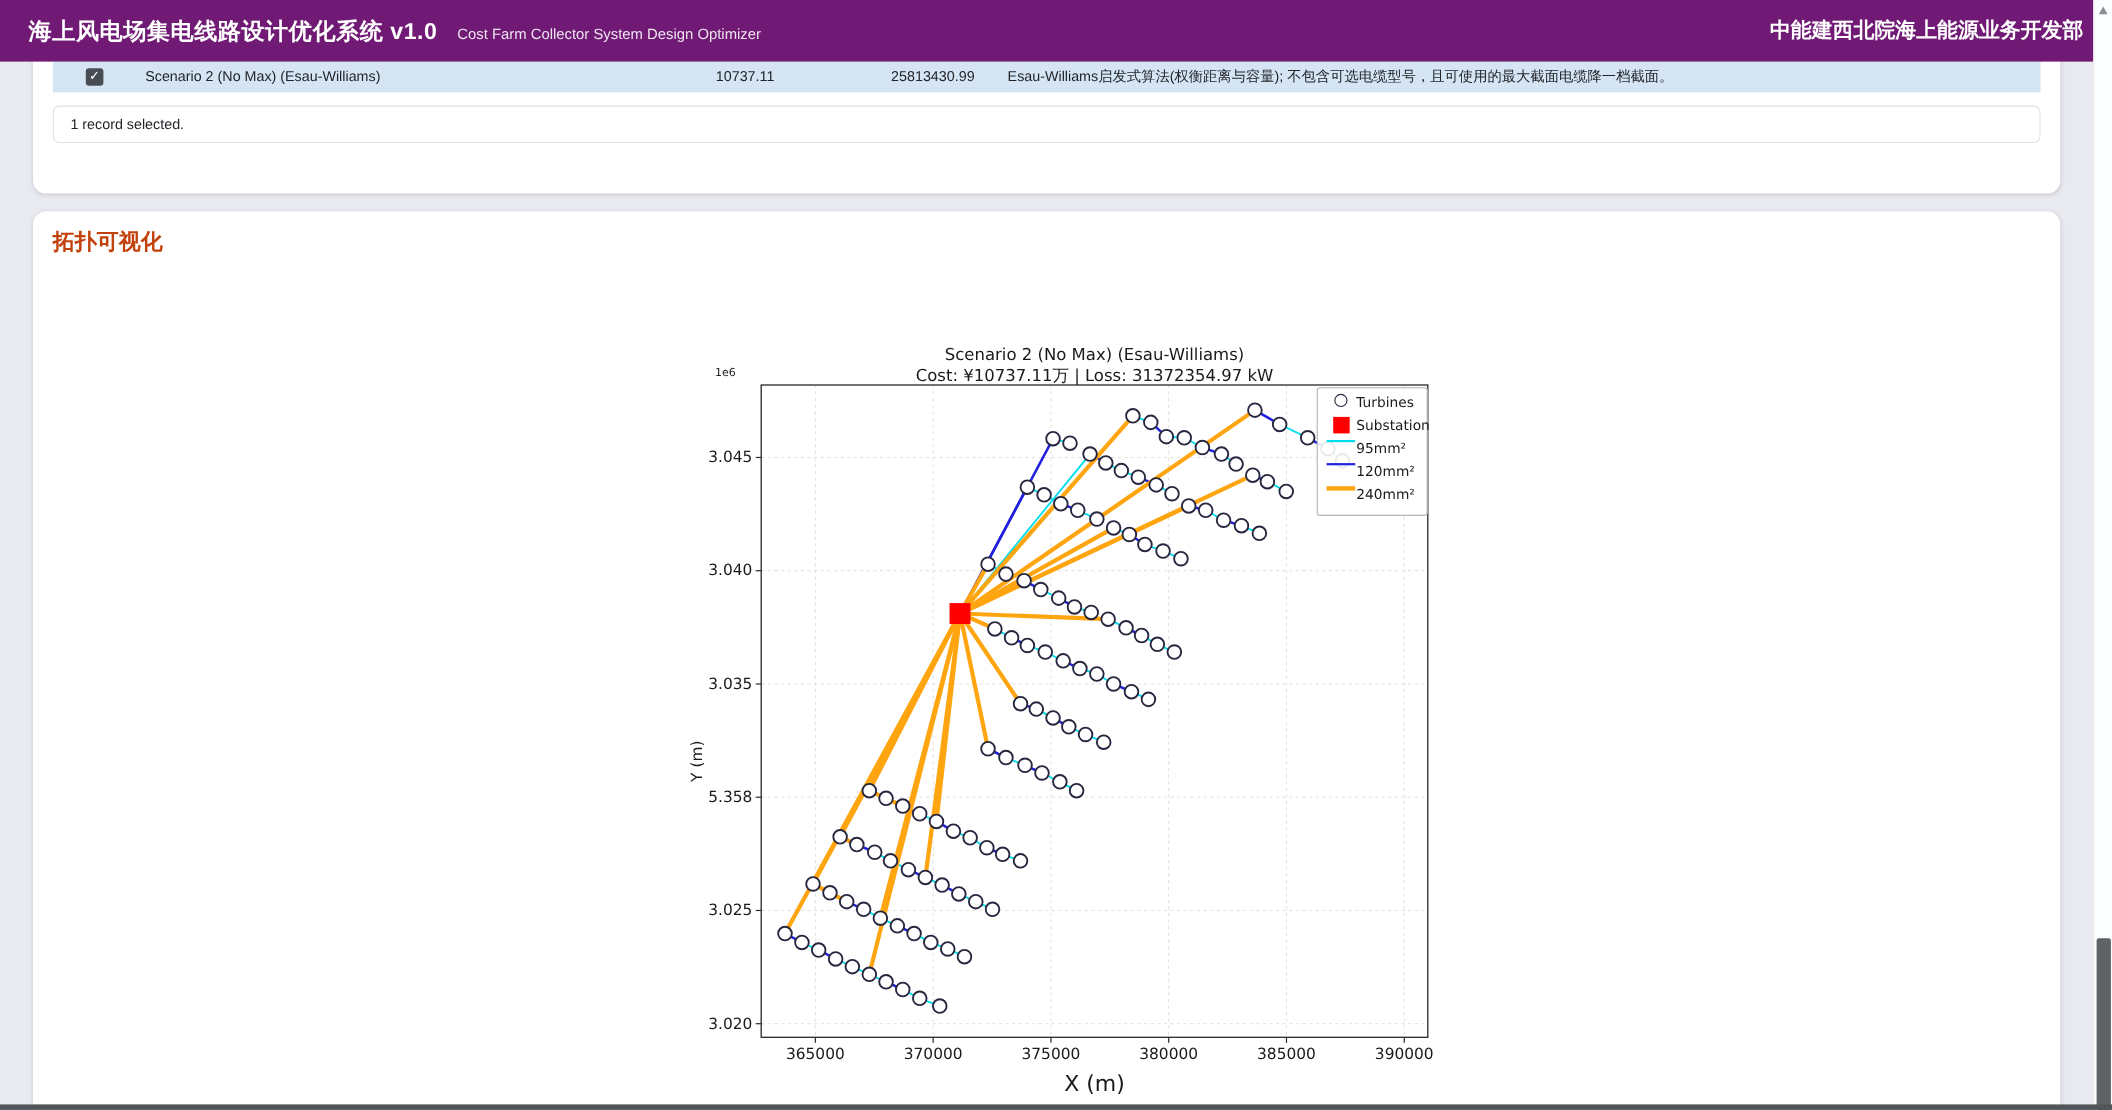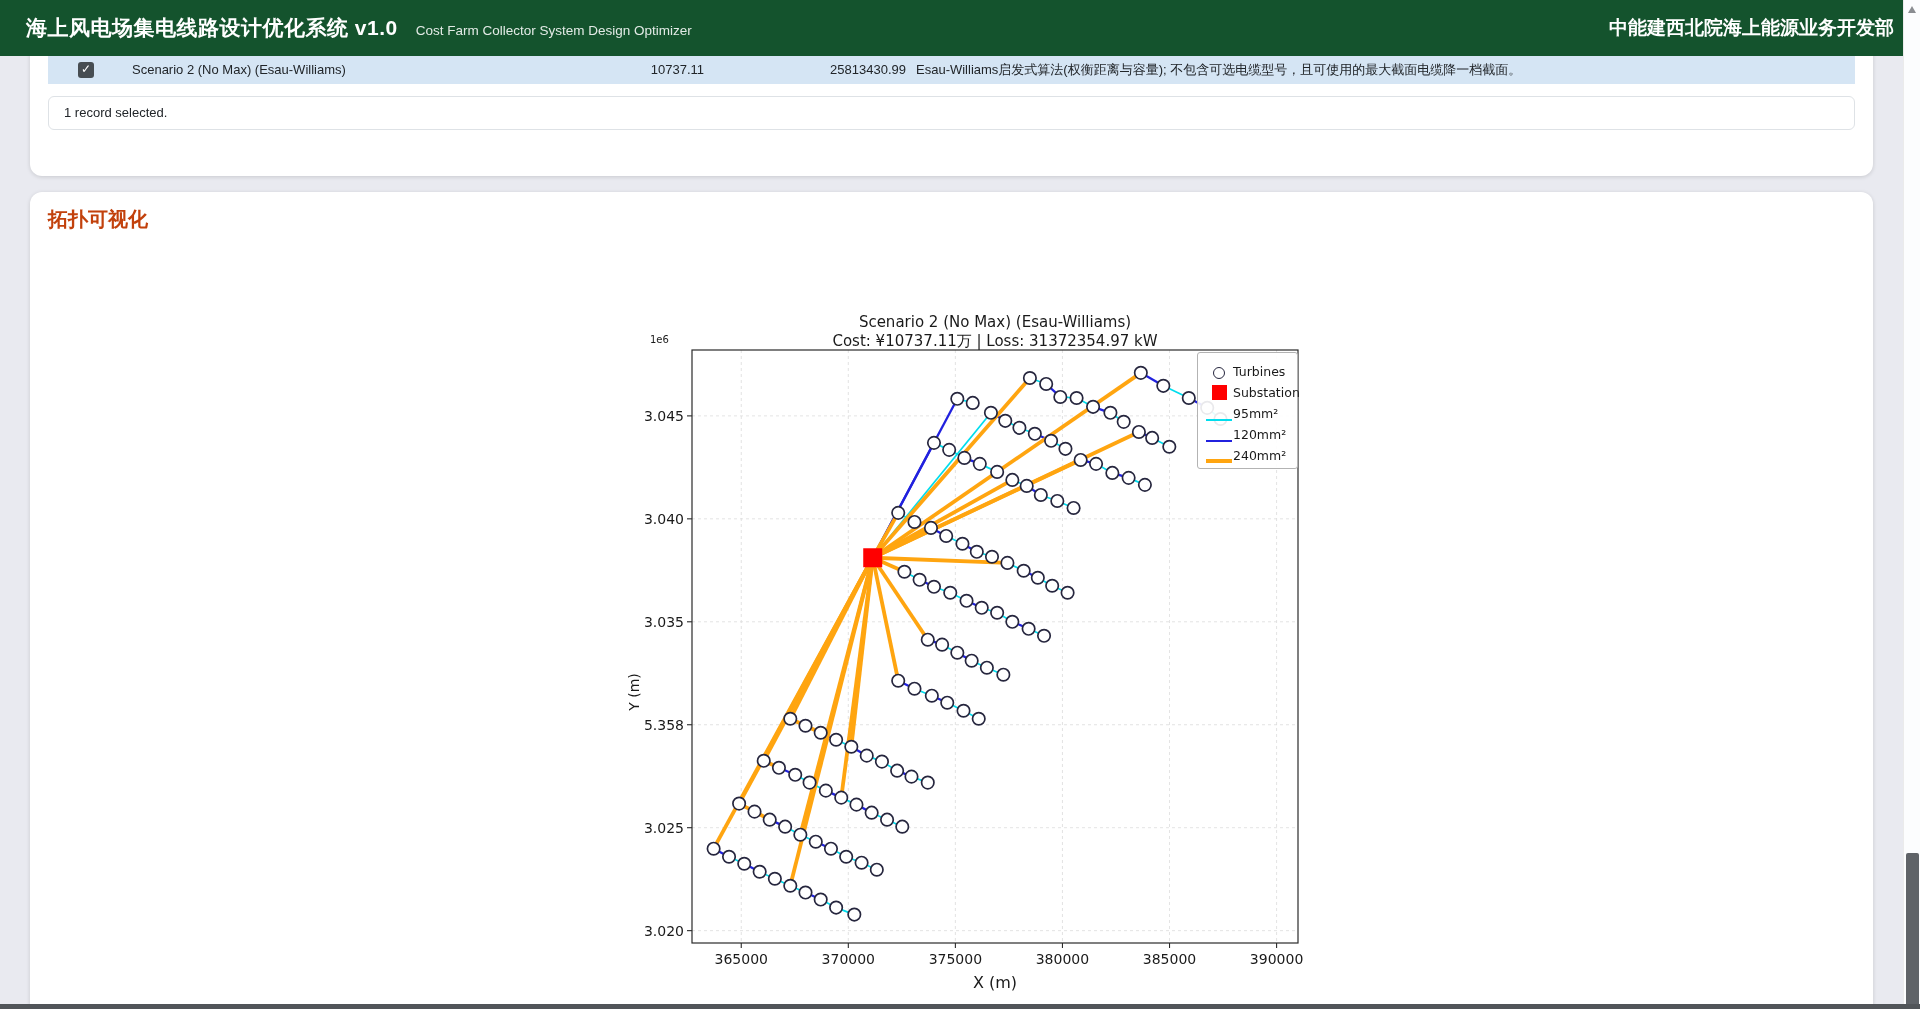--- a/index.html
+++ b/index.html
@@ -1,42 +1,42 @@
 <!DOCTYPE html>
 <html><head>
 <meta charset="utf-8">
 <style>
   * { margin:0; padding:0; box-sizing:border-box; }
   html,body { width:1920px; height:1009px; overflow:hidden; background:#e9eaf0;
               font-family:"Liberation Sans", sans-serif; }
 
   
   .app-header { position:absolute; left:0; top:0; width:1920px; height:56px;
-    background:#14532d; display:flex; align-items:center; padding:0 26px; z-index:20; }
+    background:#701a75; display:flex; align-items:center; padding:0 26px; z-index:20; }
   .hdr-title-zh { color:#fff; font-weight:bold; font-size:21px; letter-spacing:.5px; }
   .hdr-title-en { color:rgba(255,255,255,.88); font-size:13.5px; margin-left:18px; margin-top:4px; }
   .hdr-org { margin-left:auto; color:#fff; font-weight:bold; font-size:19px; }
 
   
   .card { position:absolute; left:30px; width:1843px; background:#fff;
     border-radius:12px; box-shadow:0 1px 4px rgba(0,0,0,.14); }
   #results-card { top:-40px; height:216px; z-index:5; }
   #topology-card { top:192px; height:900px; z-index:5; }
 
   
   .scenario-row { position:absolute; left:18px; right:18px; top:96px; height:28px;
     background:#d5e5f4; font-size:13px; color:#212529; }
   .row-checkbox { position:absolute; left:30px; top:6px; width:16px; height:16px;
     background:#474d52; border-radius:3px; color:#fff; text-align:center;
     line-height:15px; font-size:12px; cursor:pointer; }
   .row-checkbox::after { content:"✓"; }
   .cell { position:absolute; top:0; line-height:28px; white-space:nowrap; }
   .cell-name  { left:84px; }
   .cell-cost  { left:440px; width:216px; text-align:right; }
-  .cell-loss  { left:680px; width:178px; text-align:right; }
+  .cell-loss  { left:660px; width:178px; text-align:right; }
   .cell-desc  { left:868px; }
 
   .records-panel { position:absolute; left:18px; right:18px; top:136px; height:34px;
     border:1px solid #dee2e6; border-radius:6px; background:#fff; }
   .records-text { line-height:32px; padding-left:15px; font-size:13px; color:#212529; }
 
   .section-title { position:absolute; left:18px; top:14px; font-size:20px;
     font-weight:bold; color:#c2410c; }
 
   
@@ -46,27 +46,27 @@
   .fig-sub    { position:absolute; left:102px; width:606px; top:27px; text-align:center; font-size:15px; }
   .fig-offset { position:absolute; left:60px;  width:48px;  top:29px; text-align:left; font-size:10px; }
   #plot-svg   { position:absolute; left:102px; top:45px; overflow:visible; }
   .ytick { position:absolute; width:62px; height:18px; line-height:18px;
            text-align:right; font-size:14px; }
   .xtick { position:absolute; width:90px; height:18px; line-height:18px;
            text-align:center; font-size:14px; }
   .fig-ylabel { position:absolute; left:0px; top:378px; width:90px; height:18px;
     text-align:center; font-size:14px; transform:rotate(-90deg); transform-origin:center; }
   .fig-xlabel { position:absolute; left:102px; width:606px; top:668px;
-    text-align:center; font-size:16px; }
+    text-align:center; font-size:20px; }
 
   
   #legend { position:absolute; left:607px; top:47px; width:101px;
     background:rgba(255,255,255,.9); border:1px solid #b3b3b3; border-radius:3px;
     padding:5px 7px; }
-  .legend-item { display:flex; align-items:flex-end; height:21px; }
+  .legend-item { display:flex; align-items:flex-start; height:21px; }
   .lg-marker { width:28px; display:flex; justify-content:center; align-items:center; flex:none; }
   .lg-label { font-size:12.5px; color:#1a1a1a; white-space:nowrap; }
   .lg-circle { width:12px; height:12px; border:1.6px solid #26263e; border-radius:50%; background:#fff; }
   .lg-square { width:15px; height:15px; }
   .lg-line { width:26px; }
 
   
   #scrollbar { position:absolute; right:0; top:0; width:17px; height:1009px;
     background:#fcfdfe; border-left:1px solid #ebebeb; z-index:30; }
   #sb-up { position:absolute; top:6px; left:4px; width:0; height:0;

